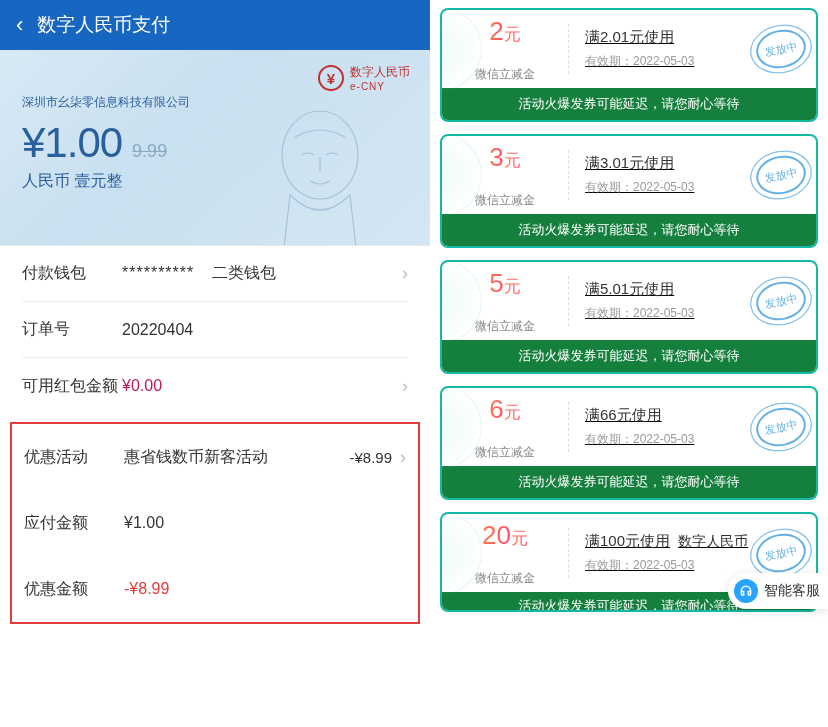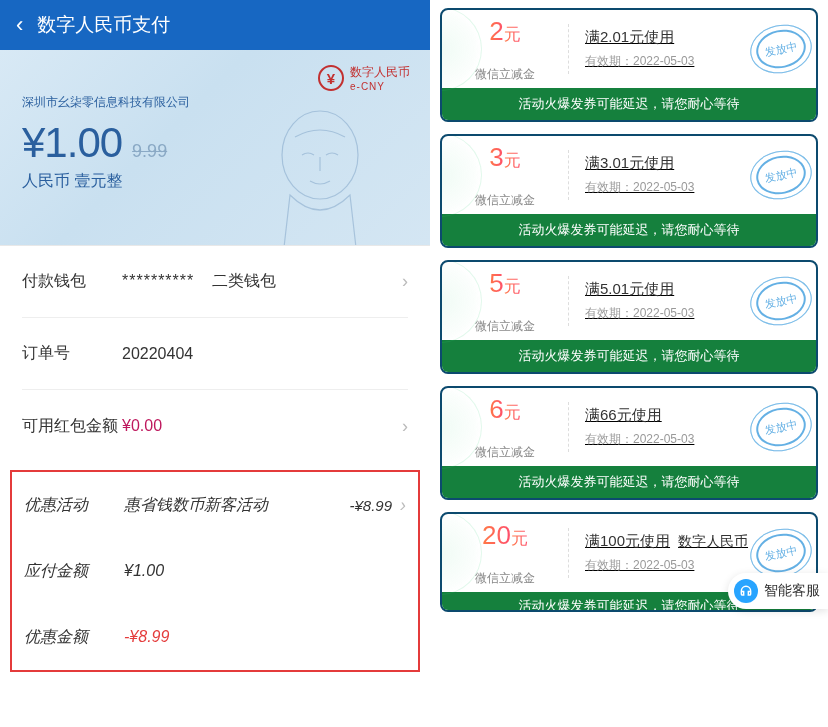--- a/index.html
+++ b/index.html
@@ -76,43 +76,43 @@
   right: 30px;
   bottom: -20px;
   width: 160px;
   height: 170px;
   opacity: 0.35;
 }
 .detail-rows { padding: 0 22px; }
 .row {
   display: flex;
   align-items: center;
-  height: 72px;
+  height: 56px;
   border-bottom: 1px solid #eee;
   font-size: 16px;
   color: #333;
 }
 .row.no-border { border-bottom: none; }
 .row-label { width: 100px; color: #333; }
 .row-value { flex: 1; color: #333; }
 .row-value.gray { color: #be185d; }
 .row-value.red { color: #e43b3b; }
 .chevron { color: #bbb; font-size: 18px; margin-left: 8px; }
 .masked { letter-spacing: 1px; }
 .red-box {
   border: 2.5px solid #e43b3b;
   margin: 8px 10px 0 10px;
   padding: 0 12px;
 }
-.red-box .row { height: 66px; border-bottom: none; font-style: italic; }
+.red-box .row { height: 66px; border-bottom: none; }
 .promo-right { font-size: 15px; color: #333; margin-left: auto; }
 
 
 .coupon {
-  border: 2px solid #0c4a6e;
+  border: 2px solid #14b8a6;
   border-radius: 8px;
   background: #fff;
   overflow: hidden;
   position: relative;
 }
 .coupon-top {
   display: flex;
   align-items: center;
   height: 78px;
   position: relative;

